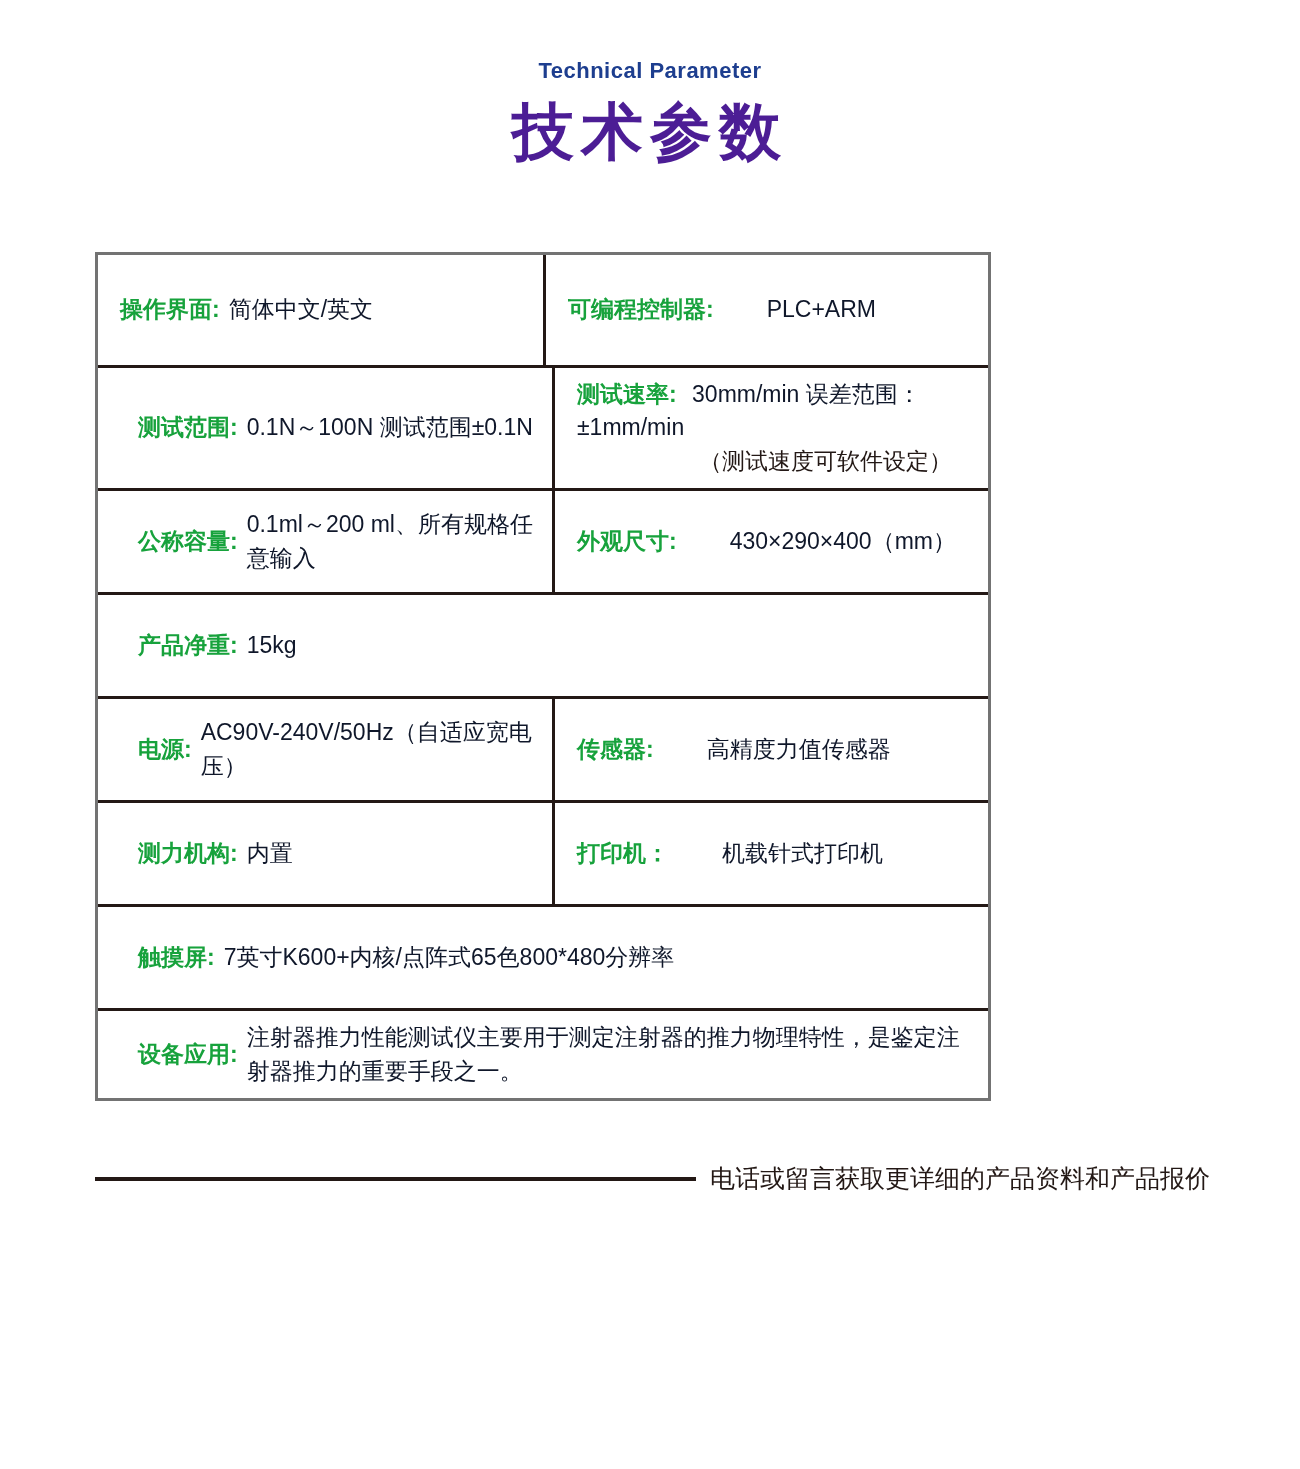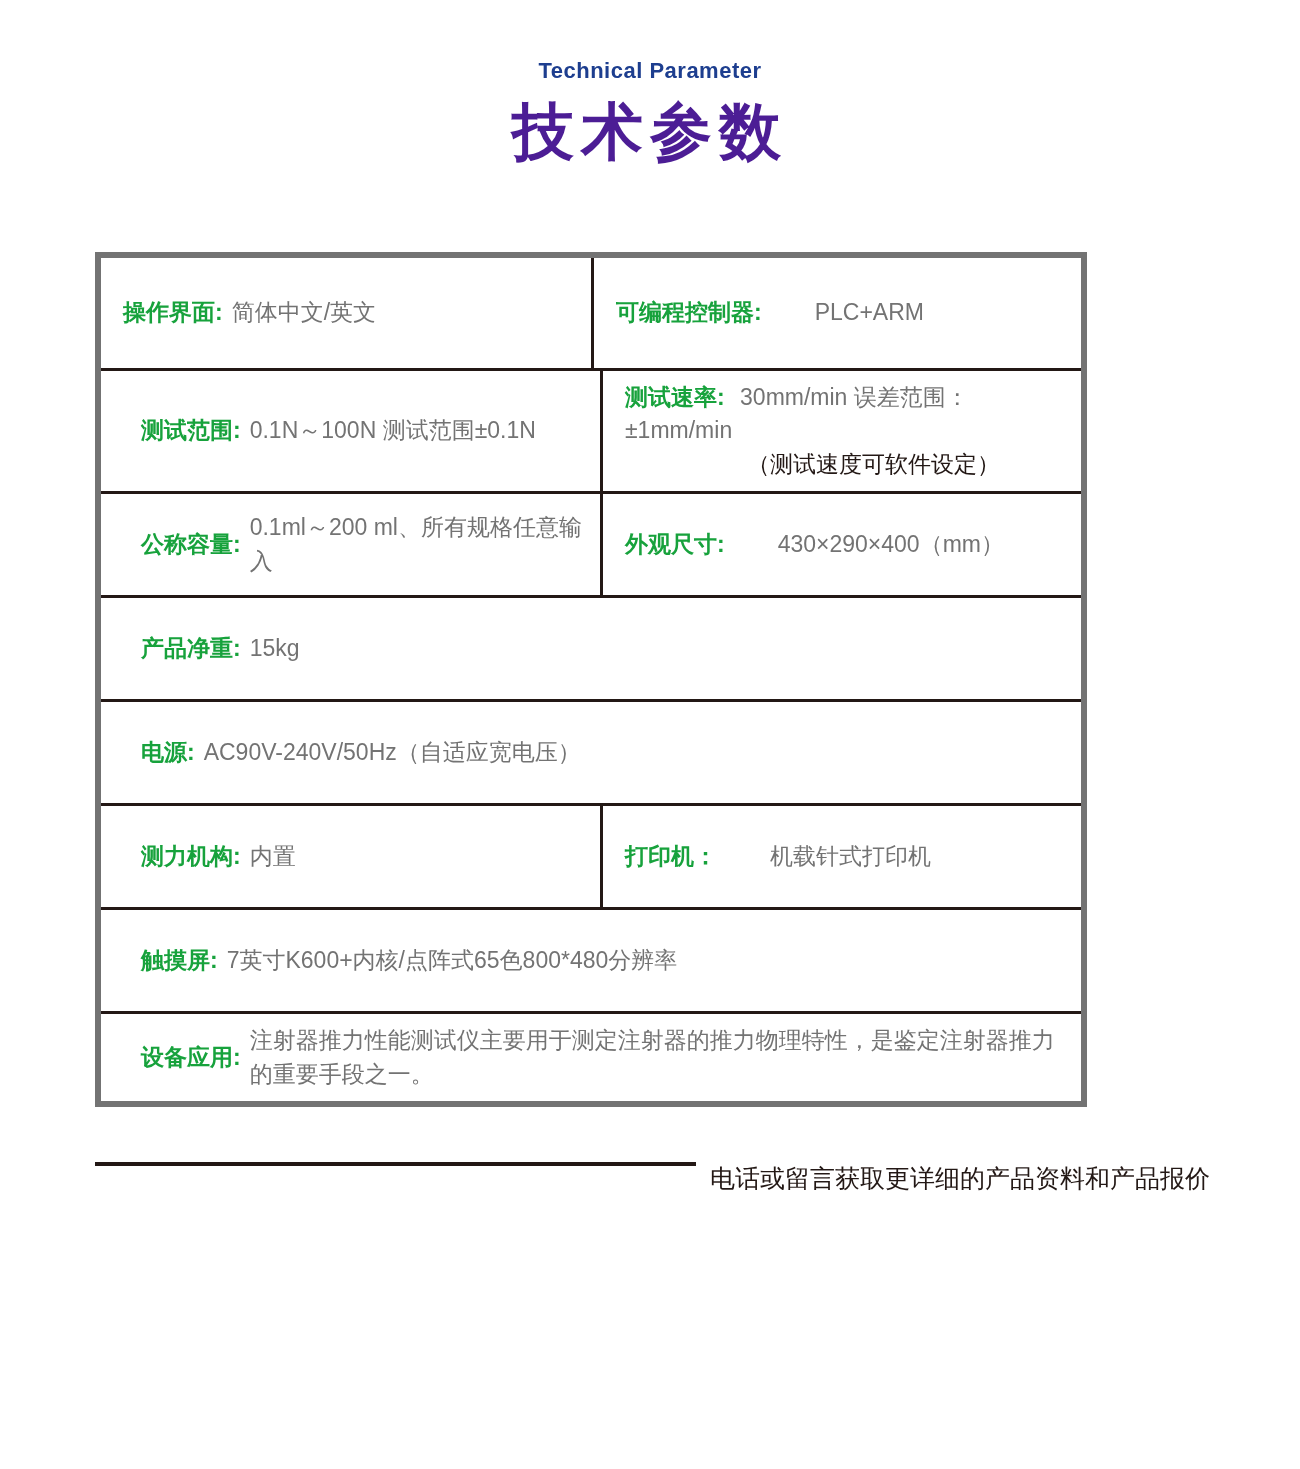--- a/index.html
+++ b/index.html
@@ -33,22 +33,22 @@
     margin-top: 6px;
     font-size: 62px;
     font-weight: bold;
     color: #4c1d95;
     letter-spacing: 7px;
   }
 
   
   .spec-table {
     margin: 78px 0 0 95px;
-    width: 992px;
-    border: 6px solid #737373;
+    width: 896px;
+    border: 3px solid #737373;
     background: #ffffff;
   }
   .trow {
     display: flex;
     min-height: 104px;
   }
   .trow + .trow { border-top: 3px solid #231815; padding-left: 18px; }
   .trow.h112 { min-height: 110px; }
   .trow.h88  { min-height: 90px; }
   .tcell {
@@ -60,35 +60,36 @@
     line-height: 1.45;
   }
   .tcell.vdiv { border-left: 3px solid #231815; gap: 44px; }
   .tcell.full { flex: 1 1 100%; }
   .lbl {
     color: #17a23c;
     font-weight: bold;
     white-space: nowrap;
     margin-right: 9px;
   }
-  .val { color: #737373; }
+  .val { color: #0f172a; }
   .val-block { display: block; }
   .val-line2 {
     display: block;
     margin-left: 122px;
     color: #231815;
   }
 
   
   .footer {
     position: absolute;
     left: 95px;
     width: 1115px;
     top: 1162px;
     display: flex;
+    align-items: center;
   }
   .footer-line {
     flex: 1 1 auto;
     height: 4px;
     background: #231815;
     margin-right: 14px;
   }
   .footer-note {
     flex: 0 0 auto;
     font-size: 25px;
@@ -148,20 +149,24 @@
         <span class="lbl">产品净重:</span>
         <span class="val">15kg</span>
       </div>
     </div>
 
     <div class="trow">
       <div class="tcell">
         <span class="lbl">电源:</span>
         <span class="val">AC90V-240V/50Hz（自适应宽电压）</span>
       </div>
+      <div class="tcell vdiv">
+        <span class="lbl">传感器:</span>
+        <span class="val">高精度力值传感器</span>
+      </div>
     </div>
 
     <div class="trow">
       <div class="tcell">
         <span class="lbl">测力机构:</span>
         <span class="val">内置</span>
       </div>
       <div class="tcell vdiv">
         <span class="lbl">打印机：</span>
         <span class="val">机载针式打印机</span>

